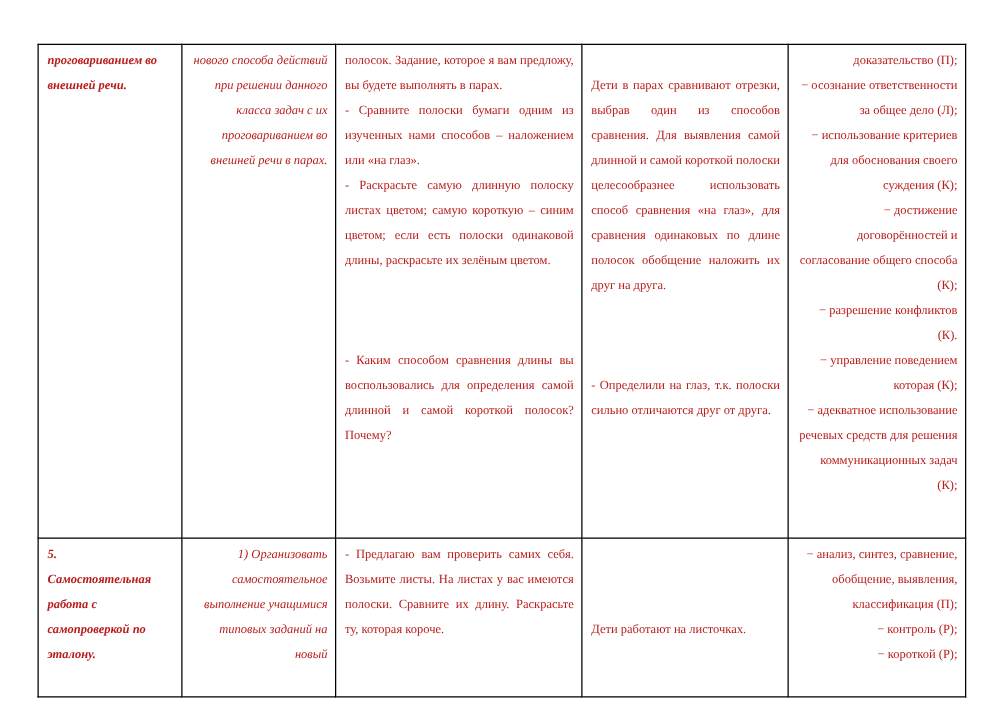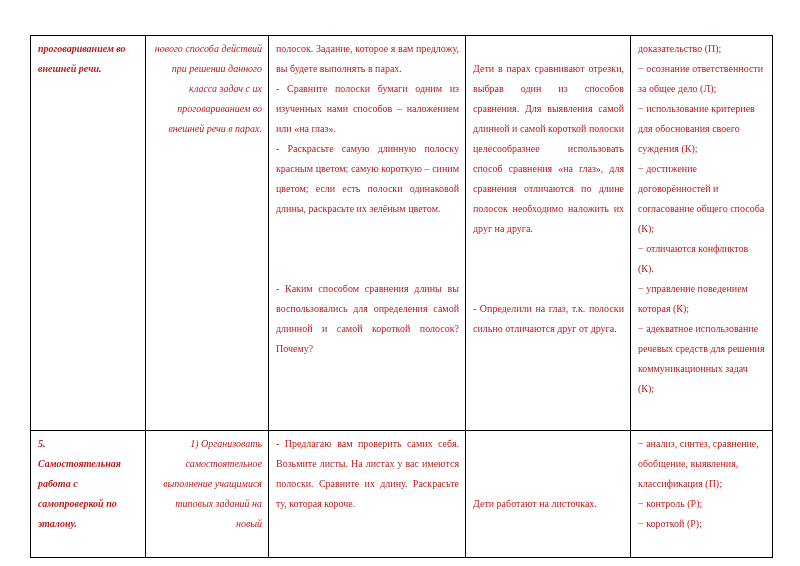--- a/index.html
+++ b/index.html
@@ -34,21 +34,21 @@
     color: #b91c1c;
     overflow: hidden;
   }
   .cell p { min-height: 20px; }
   .h-row1 { height: 394px; }
   .h-row2 { height: 126px; }
   .col-stage   { font-weight: bold; font-style: italic; text-align: left; }
   .col-tasks   { font-style: italic; text-align: right; }
   .col-teacher { text-align: justify; }
   .col-students{ text-align: justify; }
-  .col-uud     { text-align: left; }
+  .col-uud     { text-align: right; }
 </style>
 </head>
 <body>
 
 <div class="page">
   <table class="lesson-table">
     <colgroup>
       <col style="width:115px">
       <col style="width:123px">
       <col style="width:197px">
@@ -64,44 +64,44 @@
         </td>
         <td>
           <div class="cell col-tasks h-row1">
               <p>нового способа действий при решении данного класса задач с их проговариванием во внешней речи в парах.</p>
             </div>
         </td>
         <td>
           <div class="cell col-teacher h-row1">
               <p>полосок. Задание, которое я вам предложу, вы будете выполнять в парах.</p>
               <p>- Сравните полоски бумаги одним из изученных нами способов – наложением или «на глаз».</p>
-              <p>- Раскрасьте самую длинную полоску красным цветом; самую короткую – синим цветом; если есть полоски одинаковой длины, раскрасьте их зелёным цветом.</p>
+              <p>- Раскрасьте самую длинную полоску листах цветом; самую короткую – синим цветом; если есть полоски одинаковой длины, раскрасьте их зелёным цветом.</p>
               <p></p>
               <p></p>
               <p></p>
               <p>- Каким способом сравнения длины вы воспользовались для определения самой длинной и самой короткой полосок? Почему?</p>
             </div>
         </td>
         <td>
           <div class="cell col-students h-row1">
               <p></p>
-              <p>Дети в парах сравнивают отрезки, выбрав один из способов сравнения. Для выявления самой длинной и самой короткой полоски целесообразнее использовать способ сравнения «на глаз», для сравнения отличаются по длине полосок необходимо наложить их друг на друга.</p>
+              <p>Дети в парах сравнивают отрезки, выбрав один из способов сравнения. Для выявления самой длинной и самой короткой полоски целесообразнее использовать способ сравнения «на глаз», для сравнения одинаковых по длине полосок обобщение наложить их друг на друга.</p>
               <p></p>
               <p></p>
               <p></p>
               <p>- Определили на глаз, т.к. полоски сильно отличаются друг от друга.</p>
             </div>
         </td>
         <td>
           <div class="cell col-uud h-row1">
               <p>доказательство (П);</p>
               <p>− осознание ответственности за общее дело (Л);</p>
               <p>− использование критериев для обоснования своего суждения (К);</p>
               <p>− достижение договорённостей и согласование общего способа (К);</p>
-              <p>− отличаются конфликтов (К).</p>
+              <p>− разрешение конфликтов (К).</p>
               <p>− управление поведением которая (К);</p>
               <p>− адекватное использование речевых средств для решения коммуникационных задач (К);</p>
             </div>
         </td>
       </tr>
       <tr>
         <td>
           <div class="cell col-stage h-row2">
               <p>5.</p>
               <p>Самостоятельная работа с самопроверкой по эталону.</p>

